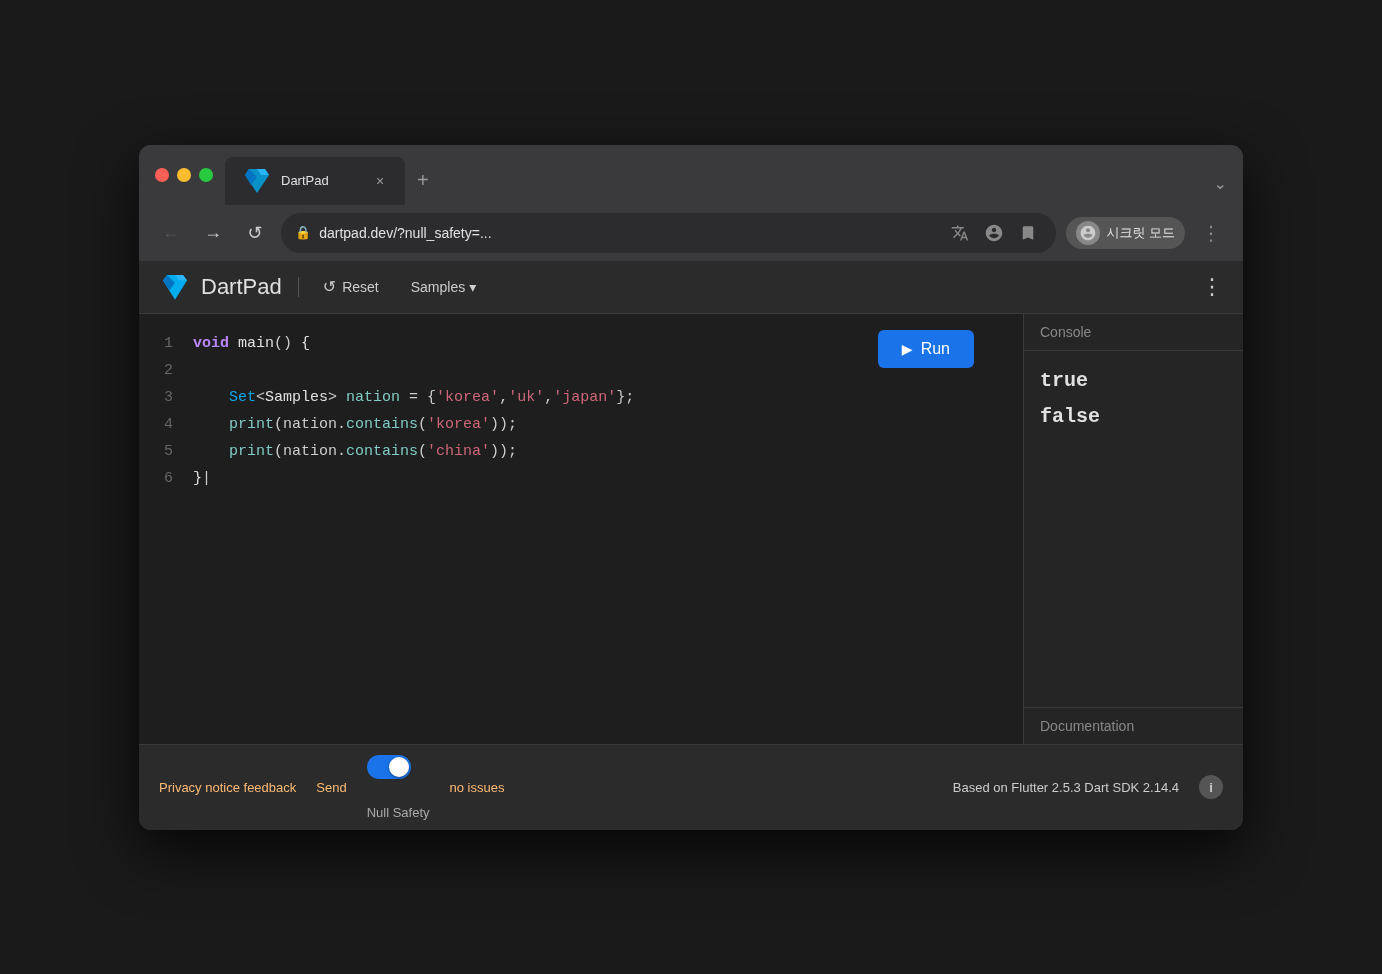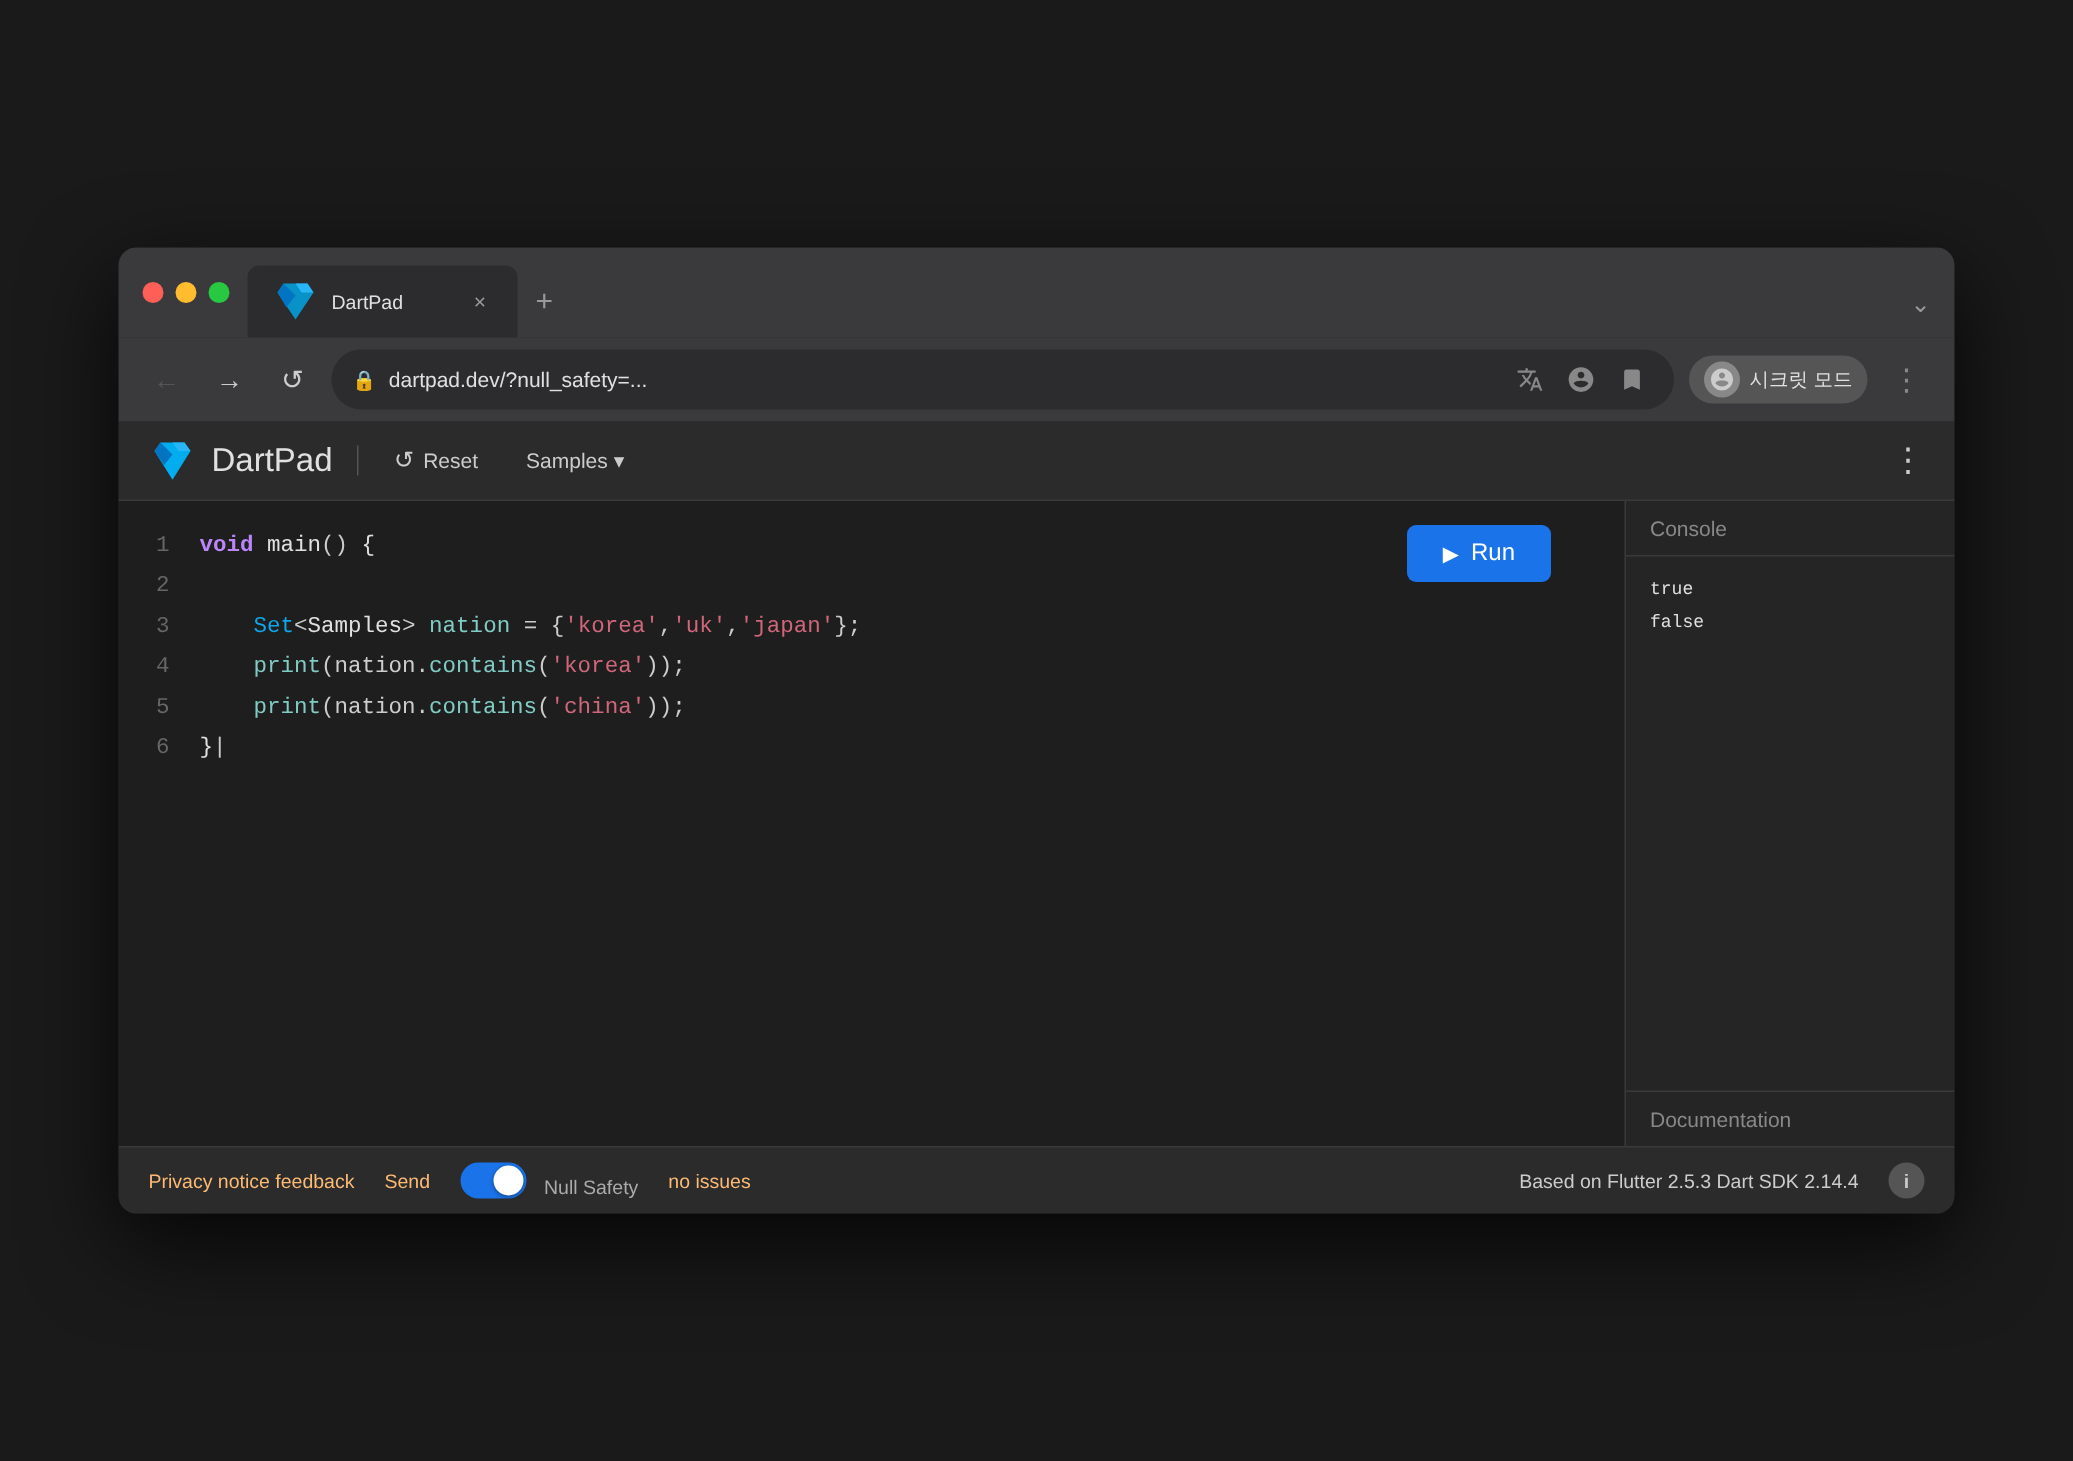--- a/index.html
+++ b/index.html
@@ -6,21 +6,21 @@
     body {
       background: #1a1a1a;
       display: flex;
       justify-content: center;
       align-items: center;
       min-height: 100vh;
       font-family: -apple-system, BlinkMacSystemFont, 'Segoe UI', sans-serif;
     }
 
     .browser-window {
-      width: 1224px;
+      width: 1104px;
       background: #2c2c2e;
       border-radius: 12px;
       overflow: hidden;
       box-shadow: 0 20px 60px rgba(0,0,0,0.8);
     }
 
     
     .title-bar {
       background: #3a3a3c;
       padding: 12px 16px 0;
@@ -305,21 +305,22 @@
     .console-header {
       padding: 10px 16px;
       color: #888;
       font-size: 14px;
       border-bottom: 1px solid #3a3a3a;
     }
     .console-output {
       padding: 12px 16px;
       flex: 1;
       font-family: 'Courier New', monospace;
-      font-size: 12px;
+      font-size: 20px;
+      font-weight: bold;
     }
     .console-line {
       color: #e0e0e0;
       line-height: 1.8;
     }
     .docs-header {
       padding: 10px 16px;
       color: #888;
       font-size: 14px;
       border-top: 1px solid #3a3a3a;
@@ -334,22 +335,23 @@
       gap: 20px;
       border-top: 1px solid #3a3a3a;
     }
     .status-item {
       color: #fdba74;
       font-size: 13px;
       cursor: pointer;
     }
     .toggle-container {
       display: flex;
-      align-items: flex-end;
-      gap: 12px;
+      align-items: flex-start;
+      gap: 26px;
+      flex-direction: column;
     }
     .toggle-switch {
       width: 44px;
       height: 24px;
       background: #1a73e8;
       border-radius: 12px;
       position: relative;
       cursor: pointer;
     }
     .toggle-knob {

